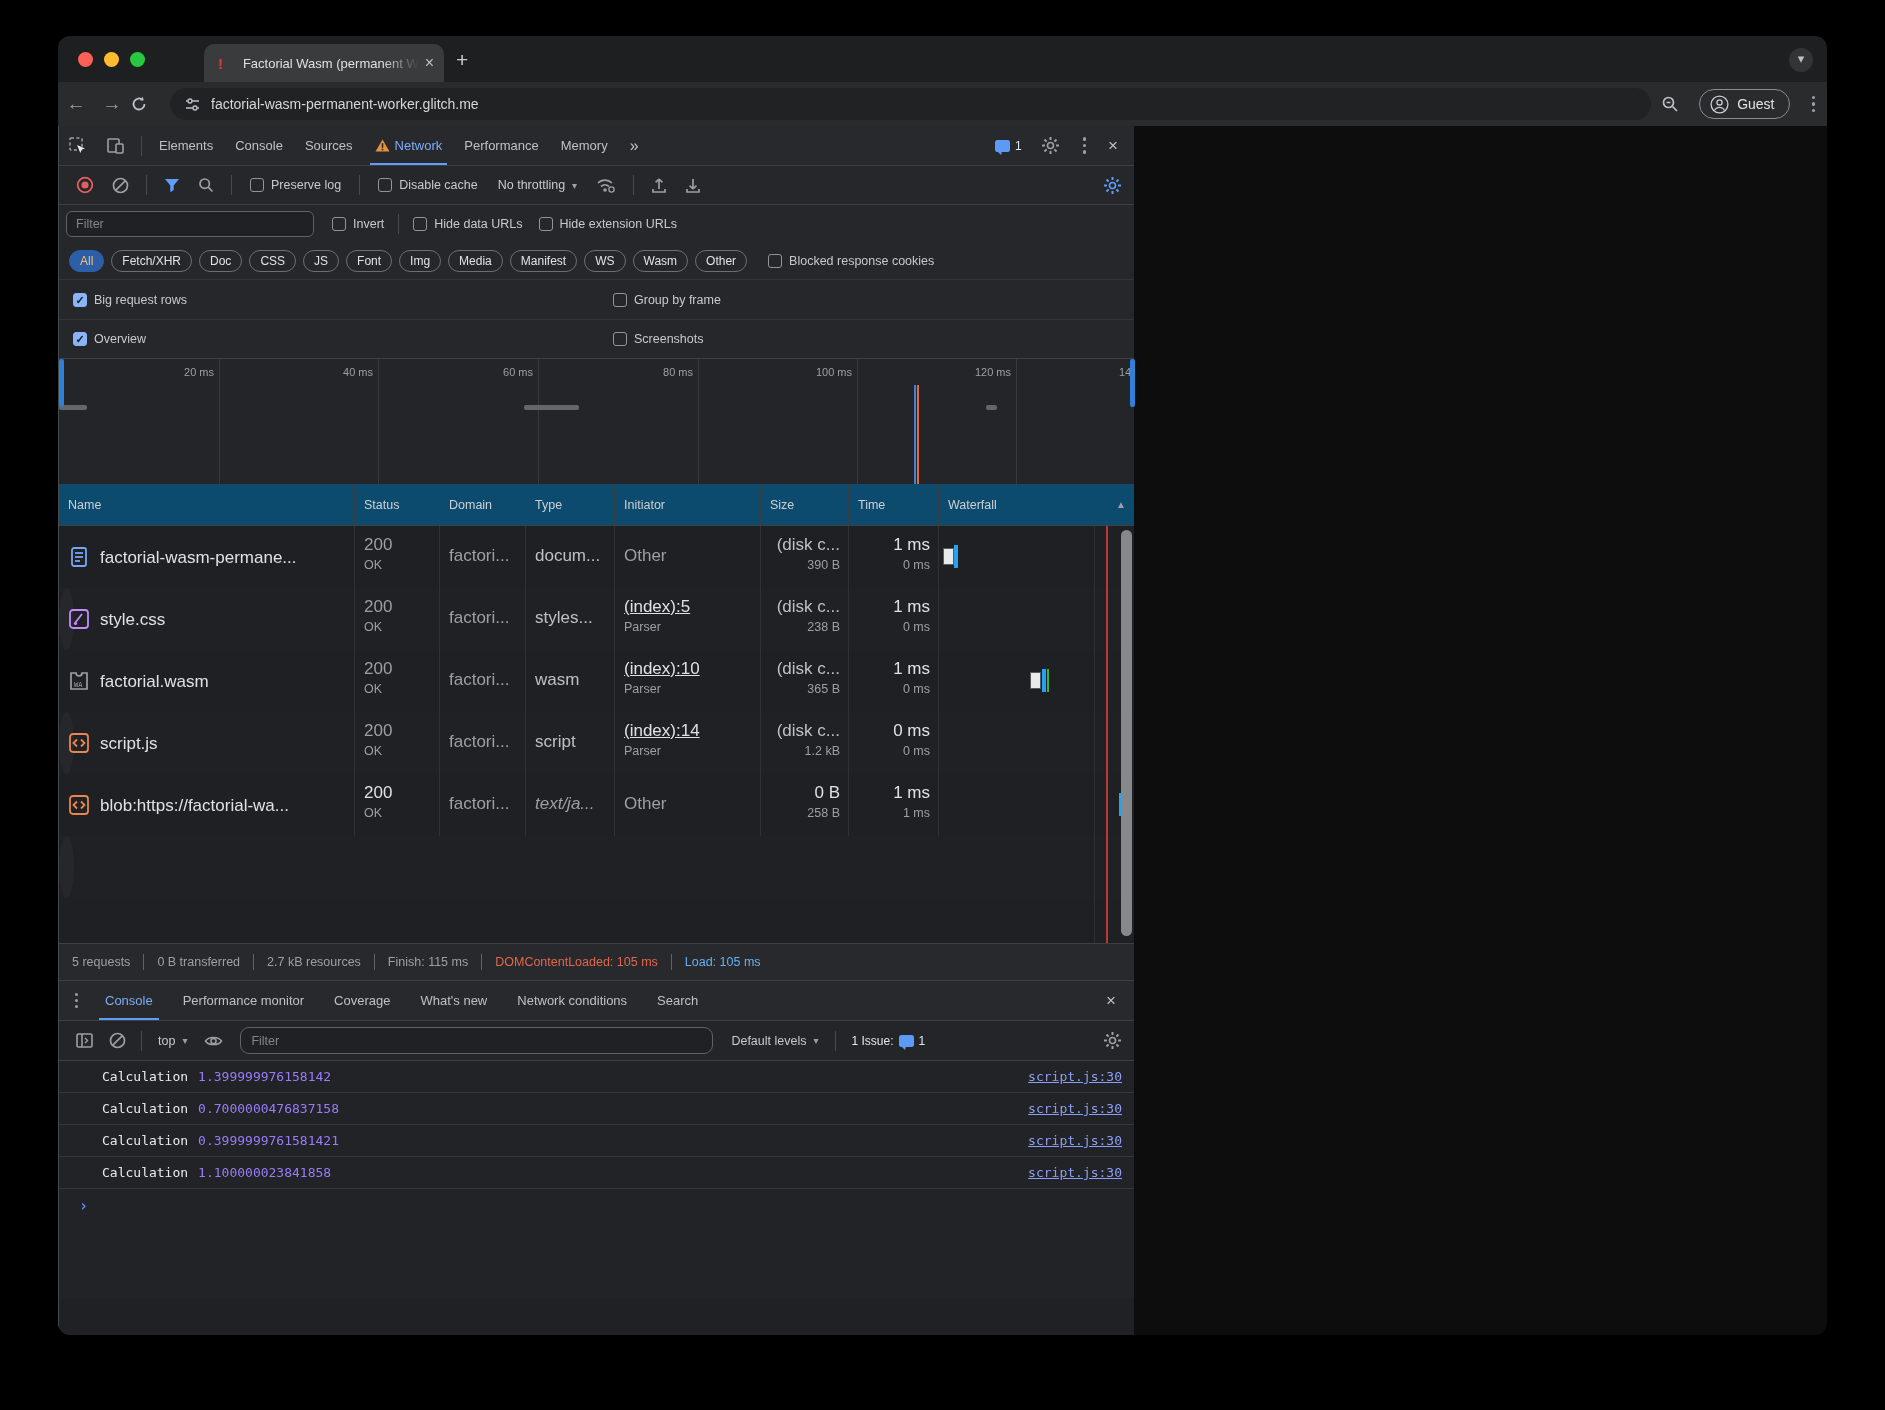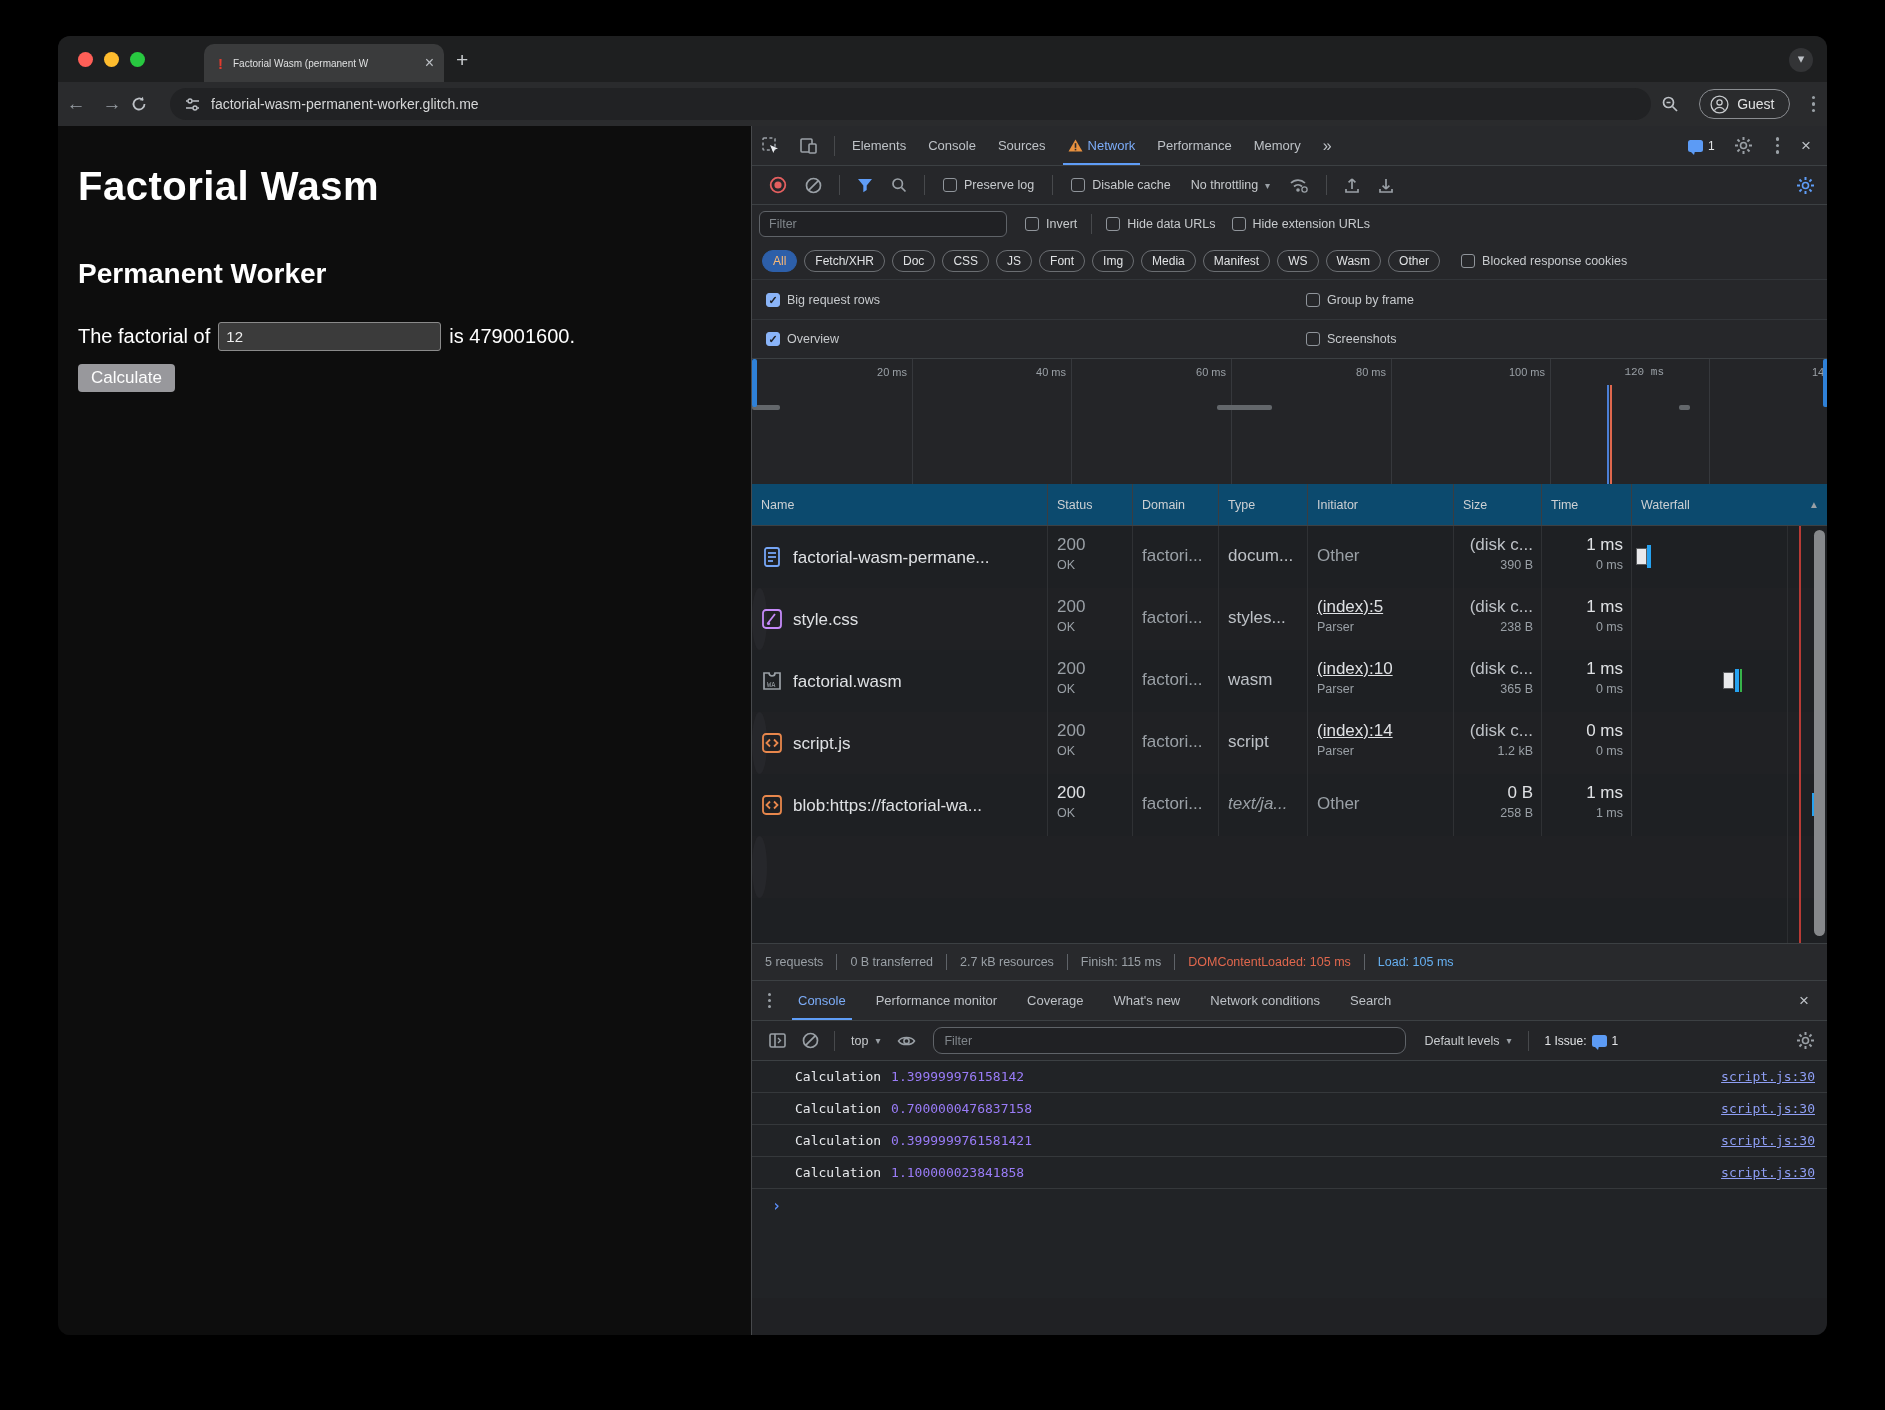--- a/index.html
+++ b/index.html
@@ -6,21 +6,21 @@
   html,body { width:1885px; height:1410px; background:#000; font-family:"Liberation Sans",sans-serif; overflow:hidden; }
   .window { position:absolute; left:58px; top:36px; width:1769px; height:1299px; border-radius:12px; overflow:hidden; background:#0d0d0d; }
 
   
   .tabstrip { position:relative; height:46px; background:#1e1f20; }
   .lights { position:absolute; left:20px; top:16px; display:flex; gap:11px; }
   .light { width:15px; height:15px; border-radius:50%; }
   .l-red{background:#ff5f57}.l-yellow{background:#febc2e}.l-green{background:#28c840}
   .tab { position:absolute; left:146px; top:8px; width:240px; height:38px; background:#3a3b3c; border-radius:10px 10px 0 0; display:flex; align-items:center; padding:0 10px 0 14px; }
   .tab-fav { color:#e23b2e; font-weight:bold; font-size:15px; margin-right:10px; }
-  .tab-title { color:#dfe0e1; font-size:10px; white-space:nowrap; overflow:hidden; flex:1; -webkit-mask-image:linear-gradient(90deg,#000 80%,transparent); mask-image:linear-gradient(90deg,#000 80%,transparent); }
+  .tab-title { color:#dfe0e1; font-size:13px; white-space:nowrap; overflow:hidden; flex:1; -webkit-mask-image:linear-gradient(90deg,#000 80%,transparent); mask-image:linear-gradient(90deg,#000 80%,transparent);text-align:right; }
   .tab-close { color:#bdc1c6; font-size:16px; margin-left:6px; cursor:default; }
   .newtab { position:absolute; left:398px; top:12px; color:#c7cacd; font-size:21px; font-weight:300; }
   .tabsearch { position:absolute; right:14px; top:12px; width:24px; height:24px; border-radius:50%; background:#333436; color:#bdc1c6; text-align:center; line-height:22px; font-size:13px; }
 
   .navbar { position:relative; height:44px; background:#2a2b2d; display:flex; align-items:center; }
   .nav-ic { color:#9aa0a6; font-size:19px; width:36px; text-align:center; }
   .urlpill { display:flex; align-items:center; height:32px; flex:1; margin-left:4px; background:#212224; border-radius:16px; padding:0 14px; }
   .url-text { color:#d6d7d8; font-size:14px; margin-left:10px; }
   .guest { display:flex; align-items:center; gap:8px; border:1px solid #8a8d91; border-radius:16px; height:30px; padding:0 14px 0 10px; color:#e1e2e3; font-size:14px; margin:0 10px; }
   .kebab { display:inline-flex; flex-direction:column; gap:3px; align-items:center; padding:0 12px; }
@@ -196,30 +196,20 @@
     </div>
     <span class="kebab">
         <i></i>
         <i></i>
         <i></i>
       </span>
   </div>
 
   <div class="content">
 
-    <div class="webpage">
-      <h1>Factorial Wasm</h1>
-      <h2>Permanent Worker</h2>
-      <div class="factorial-line">
-        <span>The factorial of</span>
-        <input value="12" style="">
-        <span>is 479001600.</span>
-      </div>
-      <button class="calc-btn">Calculate</button>
-    </div>
 
     <div class="devtools">
 
       <div class="dt-tabs row-sep">
         <span class="dt-icbtn">
           <svg width="20" height="20" viewBox="0 0 20 20">
               <rect x="2" y="2" width="12" height="12" rx="1" stroke="#9aa0a6" stroke-width="1.5" fill="none" stroke-dasharray="3 2.4"></rect>
               <path d="M9 9 L17 12.4 L13.6 13.6 L12.4 17 Z" fill="#e8eaed"></path>
             </svg>
         </span>
@@ -414,21 +404,21 @@
           <div class="grid" style="left:319px;"></div>
           <div class="grid" style="left:479px;"></div>
           <div class="grid" style="left:639px;"></div>
           <div class="grid" style="left:798px;"></div>
           <div class="grid" style="left:957px;"></div>
         <span class="tick" style="left:160px;">20 ms</span>
         <span class="tick" style="left:319px;">40 ms</span>
         <span class="tick" style="left:479px;">60 ms</span>
         <span class="tick" style="left:639px;">80 ms</span>
         <span class="tick" style="left:798px;">100 ms</span>
-        <span class="tick" style="left:917px;font-family:Liberation Mono, monospace;">120 ms</span>
+        <span class="tick" style="left:957px;">120 ms</span>
         <span class="tick last" style="left:1060px;">14</span>
         <div class="minibar" style="left:0; width:28px;"></div>
         <div class="minibar" style="left:465px; width:55px;"></div>
         <div class="minibar" style="left:927px; width:11px;"></div>
         <div class="mk-blue" style="left:855px;"></div>
         <div class="mk-red" style="left:858px;"></div>
         <div class="handle" style="left:0;"></div>
         <div class="handle" style="left:1071px;"></div>
       </div>
 

